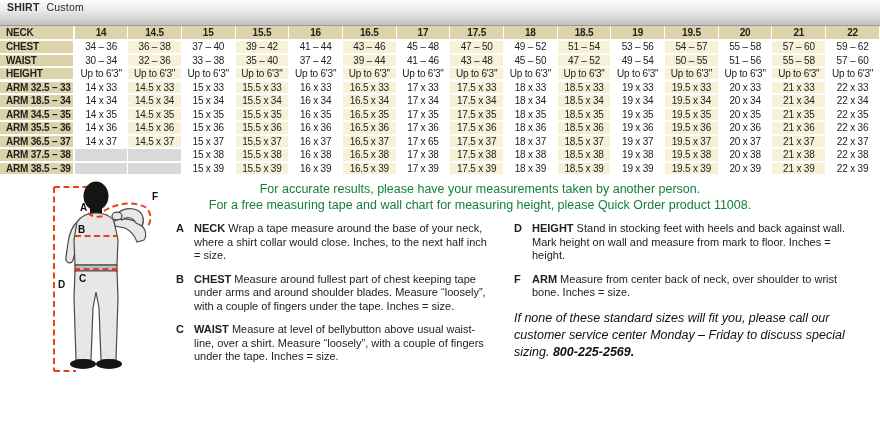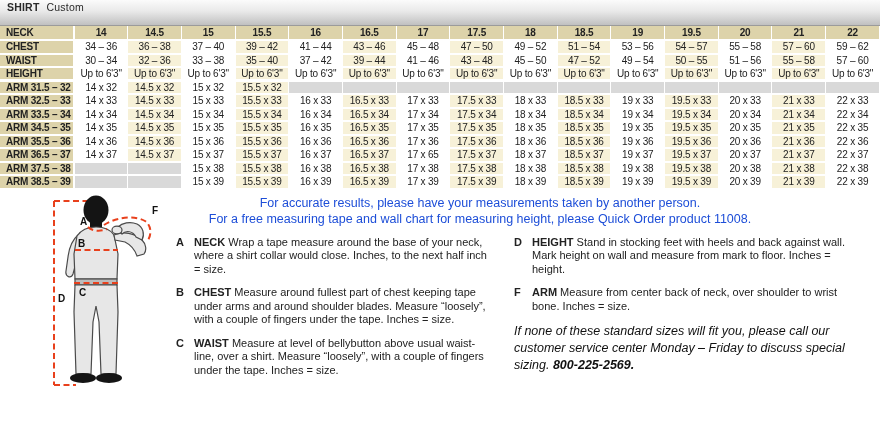--- a/index.html
+++ b/index.html
@@ -23,21 +23,21 @@
   table.size .lbl{background:var(--tan);text-align:left;padding-left:6px;font-weight:bold;
     border-right:2px solid #fff;}
   td.c-white{background:#fff}
   td.c-cream{background:var(--cream)}
   td.c-empty{background:var(--empty)}
   tr.gap th,tr.gap td{border-bottom-width:3px}
   
   .bottom{position:relative;height:212px;width:880px}
   .figure{position:absolute;left:44px;top:4px;width:126px;height:200px}
   .content{margin-left:176px;padding-top:5px;padding-right:26px}
-  .intro{text-align:center;font-size:12.5px;line-height:16px;color:#1d4ed8;
+  .intro{text-align:center;font-size:12.5px;line-height:16px;color:#15803d;
     margin-bottom:9px;padding-right:70px;}
   .cols{display:flex;gap:20px}
   .col-left{width:318px;flex:none}
   .col-right{flex:1}
   .instr{display:flex;margin-bottom:10px;font-size:11px;line-height:13.5px;color:#222}
   .instr .letter{width:18px;flex:none;font-weight:bold}
   .instr .ibody b{font-weight:bold}
   .note{font-style:italic;font-size:12.5px;line-height:17px;margin-top:7px;color:#111}
   .note b{font-weight:bold}
   
@@ -127,57 +127,39 @@
           <td class="c-cream">Up to 6'3"</td>
           <td class="c-white">Up to 6'3"</td>
           <td class="c-cream">Up to 6'3"</td>
           <td class="c-white">Up to 6'3"</td>
           <td class="c-cream">Up to 6'3"</td>
           <td class="c-white">Up to 6'3"</td>
           <td class="c-cream">Up to 6'3"</td>
           <td class="c-white">Up to 6'3"</td>
         </tr>
         <tr>
-          <td class="lbl">ARM 31.5 – 32</td>
-          <td class="c-white">14 x 32</td>
-          <td class="c-cream">14.5 x 32</td>
-          <td class="c-white">15 x 32</td>
-          <td class="c-cream">15.5 x 32</td>
-          <td class="c-empty"></td>
-          <td class="c-empty"></td>
-          <td class="c-empty"></td>
-          <td class="c-empty"></td>
-          <td class="c-empty"></td>
-          <td class="c-empty"></td>
-          <td class="c-empty"></td>
-          <td class="c-empty"></td>
-          <td class="c-empty"></td>
-          <td class="c-empty"></td>
-          <td class="c-empty"></td>
-        </tr>
-        <tr>
           <td class="lbl">ARM 32.5 – 33</td>
           <td class="c-white">14 x 33</td>
           <td class="c-cream">14.5 x 33</td>
           <td class="c-white">15 x 33</td>
           <td class="c-cream">15.5 x 33</td>
           <td class="c-white">16 x 33</td>
           <td class="c-cream">16.5 x 33</td>
           <td class="c-white">17 x 33</td>
           <td class="c-cream">17.5 x 33</td>
           <td class="c-white">18 x 33</td>
           <td class="c-cream">18.5 x 33</td>
           <td class="c-white">19 x 33</td>
           <td class="c-cream">19.5 x 33</td>
           <td class="c-white">20 x 33</td>
           <td class="c-cream">21 x 33</td>
           <td class="c-white">22 x 33</td>
         </tr>
         <tr>
-          <td class="lbl">ARM 33.5 – 34</td>
+          <td class="lbl">ARM 18.5 – 34</td>
           <td class="c-white">14 x 34</td>
           <td class="c-cream">14.5 x 34</td>
           <td class="c-white">15 x 34</td>
           <td class="c-cream">15.5 x 34</td>
           <td class="c-white">16 x 34</td>
           <td class="c-cream">16.5 x 34</td>
           <td class="c-white">17 x 34</td>
           <td class="c-cream">17.5 x 34</td>
           <td class="c-white">18 x 34</td>
           <td class="c-cream">18.5 x 34</td>

